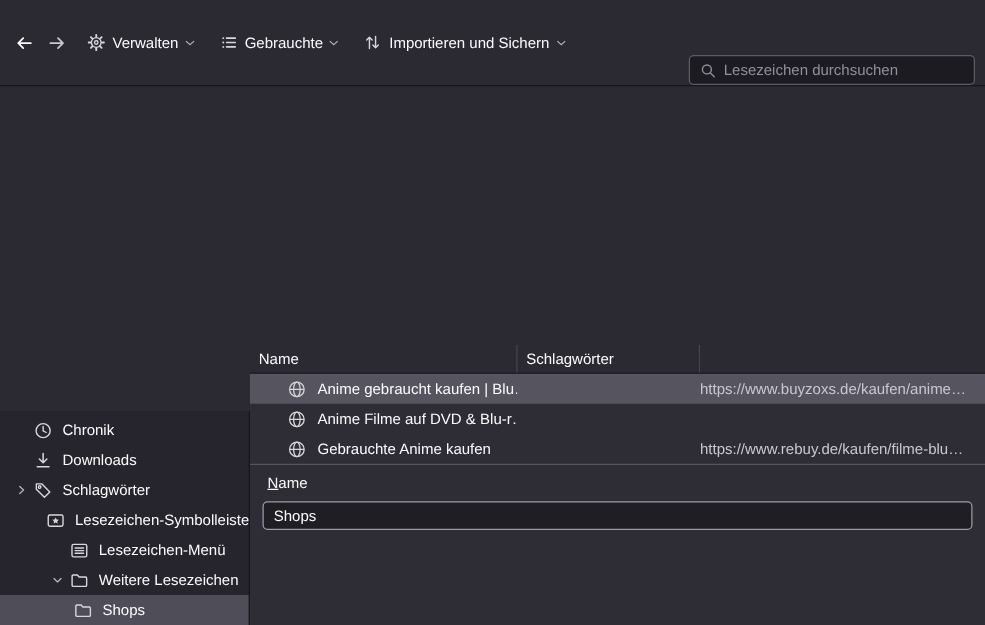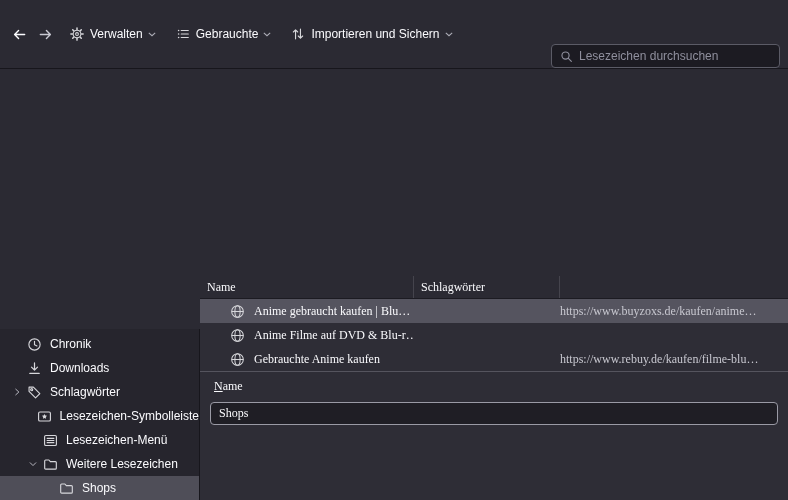--- a/index.html
+++ b/index.html
@@ -48,26 +48,26 @@
   
   .sidebar {
     flex:0 0 200px; background:#26252d; border-right:1px solid #17161c;
     padding-top:3px; overflow:hidden;
   }
   .side-item { height:24px; display:flex; align-items:center; color:#fbfbfe; cursor:default; }
   .side-item .twisty { width:18px; display:flex; align-items:center; justify-content:center; color:#b6b6bf; }
   .side-item .icon { width:16px; display:flex; align-items:center; justify-content:center; color:#d7d7db; }
   .side-item .lbl { margin-left:8px; white-space:nowrap; }
   .lvl0 { padding-left:8px; }
-  .lvl1 { padding-left:24px; }
+  .lvl1 { padding-left:24px;margin-left:13px; }
   .lvl2 { padding-left:40px; }
   .side-item.selected { background:#4f4e58; }
 
   
-  .main { flex:1; display:flex; flex-direction:column; background:#2e2d36; min-width:0;font-family:Liberation Serif, serif; }
+  .main { flex:1; display:flex; flex-direction:column; background:#2e2d36; min-width:0; }
   .table-header { flex:0 0 23px; display:flex; background:#2b2a33; border-bottom:1px solid #1c1b22; }
   .th { display:flex; align-items:center; padding:0 7px; border-right:1px solid #45444d; color:#fbfbfe; cursor:default; }
   .th.c-name { width:214px; }
   .th.c-tags { width:146px; }
   .th.c-addr { flex:1; border-right:none; }
 
   .rows { flex:1; overflow:hidden; }
   .brow { height:24px; display:flex; align-items:center; cursor:default; }
   .brow.selected { background:#55545f; }
   .cell-name { width:214px; display:flex; align-items:center; padding-left:30px; overflow:hidden; white-space:nowrap; }

